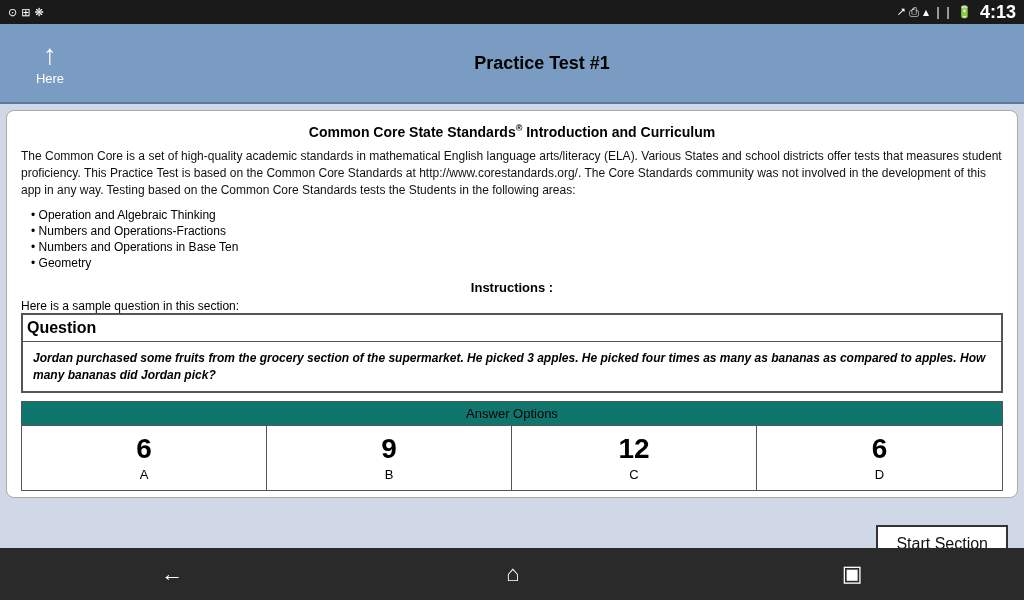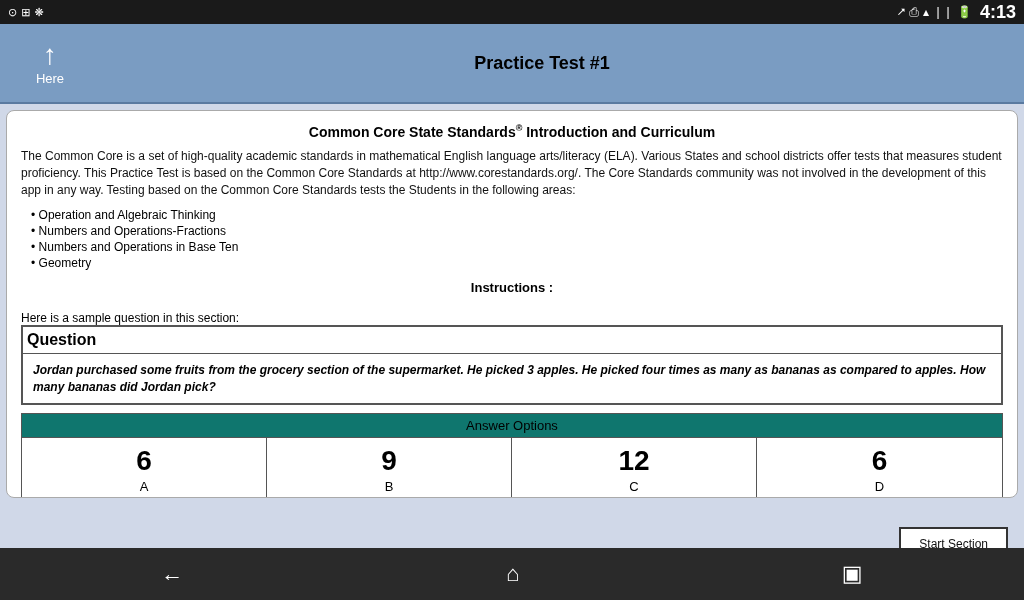--- a/index.html
+++ b/index.html
@@ -125,21 +125,21 @@
       content: "• ";
     }
     .bullet-list li {
       margin-bottom: 2px;
     }
 
     .instructions-title {
       text-align: center;
       font-weight: bold;
       font-size: 13px;
-      margin-bottom: 16px;
+      margin-bottom: 4px;
     }
 
     .sample-question-label {
       font-size: 12px;
     }
 
     
     .question-box {
       border: 2px solid #555;
       margin-bottom: 8px;
@@ -202,21 +202,21 @@
       display: flex;
       align-items: center;
       justify-content: flex-end;
       padding: 0 16px;
       flex-shrink: 0;
     }
     .start-section-btn {
       border: 2px solid #333;
       background: white;
       padding: 8px 18px;
-      font-size: 12px;
+      font-size: 16px;
       font-weight: normal;
       cursor: pointer;
       color: #111;
       margin-top: 36px;
     }
 
     
     #nav-bar {
       height: 52px;
       background: #2a2a2a;

